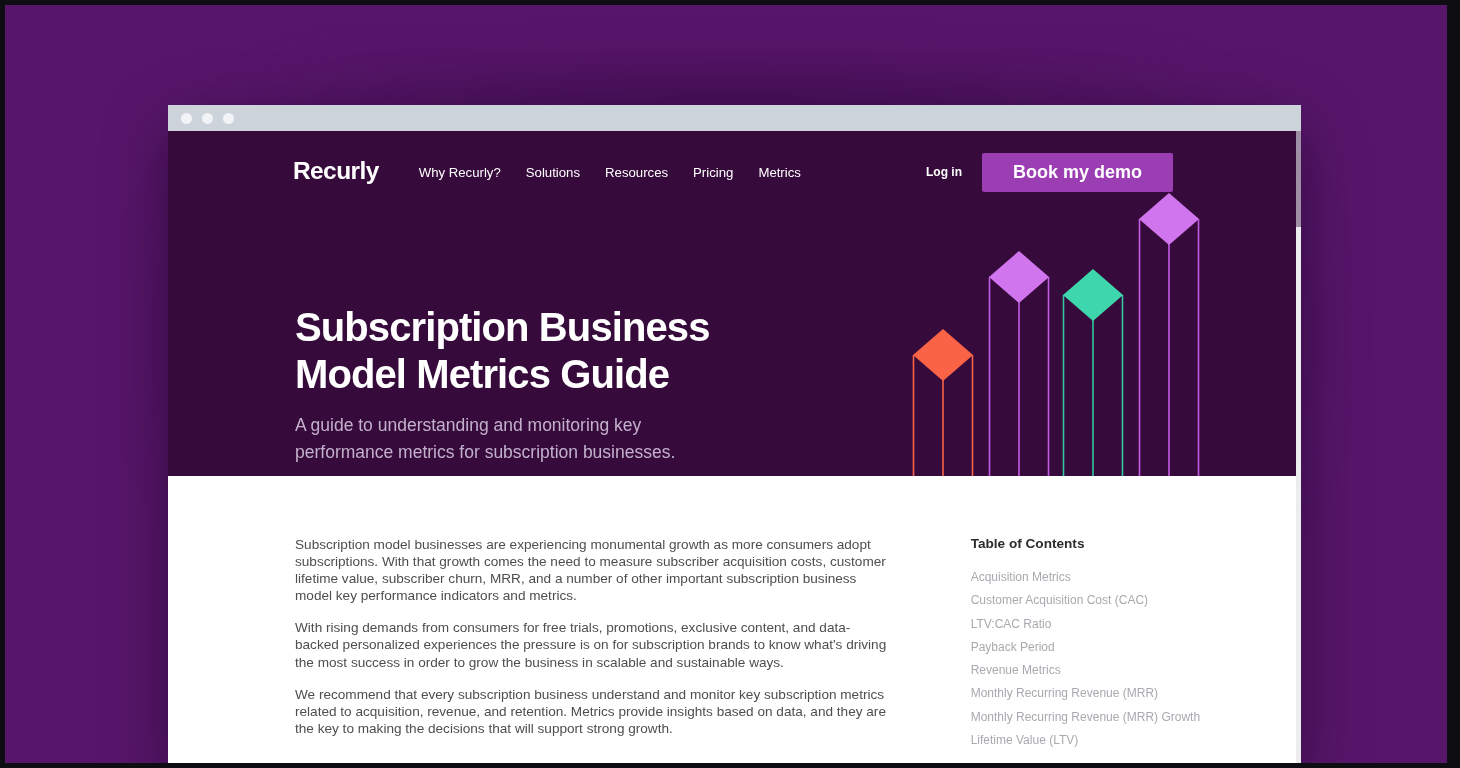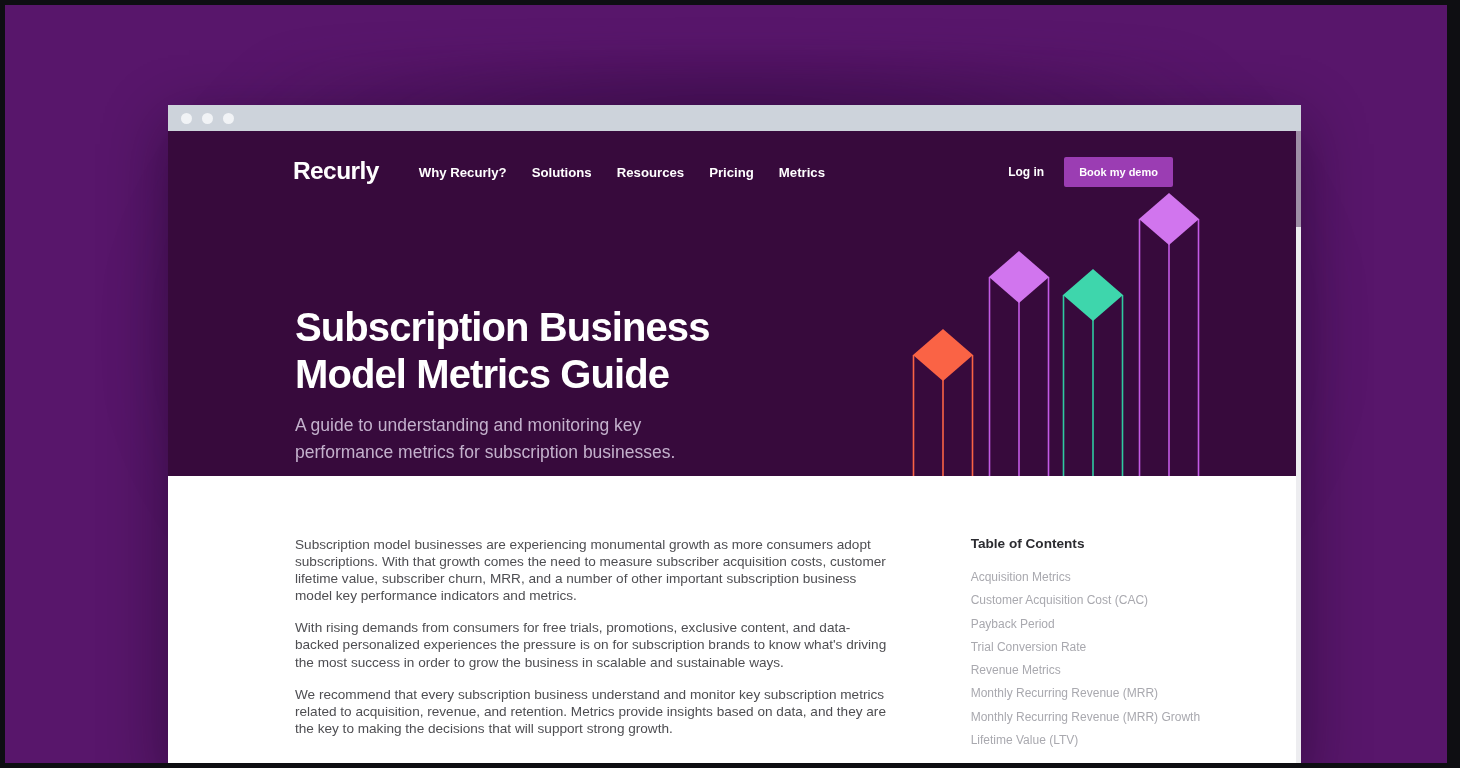--- a/index.html
+++ b/index.html
@@ -102,44 +102,44 @@
     top: -1px;
   }
   #navlinks {
     display: flex;
     align-items: center;
     gap: 25px;
   }
   .navlink {
     color: #ffffff;
     font-size: 13.2px;
-    font-weight: 700;
+    font-weight: 400;
     white-space: nowrap;
     cursor: pointer;
   }
   #nav-right {
     margin-left: auto;
     display: flex;
     align-items: center;
     gap: 20px;
     padding-right: 128px;
   }
   #login {
     color: #ffffff;
     font-size: 12px;
     font-weight: 700;
     cursor: pointer;
   }
   #demo-btn {
     background: #9B3DB3;
     color: #ffffff;
-    font-size: 11px;
+    font-size: 18px;
     font-weight: 700;
     border: none;
-    padding: 9px 15px;
+    padding: 9px 31px;
     border-radius: 2px;
     cursor: pointer;
     font-family: inherit;
     white-space: nowrap;
   }
 
   
   #hero-copy {
     position: absolute;
     left: 127px;
@@ -309,22 +309,22 @@
       <div id="article">
         <p>Subscription model businesses are experiencing monumental growth as more consumers adopt subscriptions. With that growth comes the need to measure subscriber acquisition costs, customer lifetime value, subscriber churn, MRR, and a number of other important subscription business model key performance indicators and metrics.</p>
         <p>With rising demands from consumers for free trials, promotions, exclusive content, and data-backed personalized experiences the pressure is on for subscription brands to know what's driving the most success in order to grow the business in scalable and sustainable ways.</p>
         <p>We recommend that every subscription business understand and monitor key subscription metrics related to acquisition, revenue, and retention. Metrics provide insights based on data, and they are the key to making the decisions that will support strong growth.</p>
       </div>
 
       <div id="toc">
         <div id="toc-title">Table of Contents</div>
         <div class="toc-item">Acquisition Metrics</div>
         <div class="toc-item">Customer Acquisition Cost (CAC)</div>
+        <div class="toc-item">LTV:CAC Ratio</div>
         <div class="toc-item">Payback Period</div>
-        <div class="toc-item">Trial Conversion Rate</div>
         <div class="toc-item">Revenue Metrics</div>
         <div class="toc-item">Monthly Recurring Revenue (MRR)</div>
         <div class="toc-item">Monthly Recurring Revenue (MRR) Growth</div>
         <div class="toc-item">Lifetime Value (LTV)</div>
       </div>
 
     </div>
 
     <div id="pagescroll">
       <div id="pagescroll-thumb"></div>

